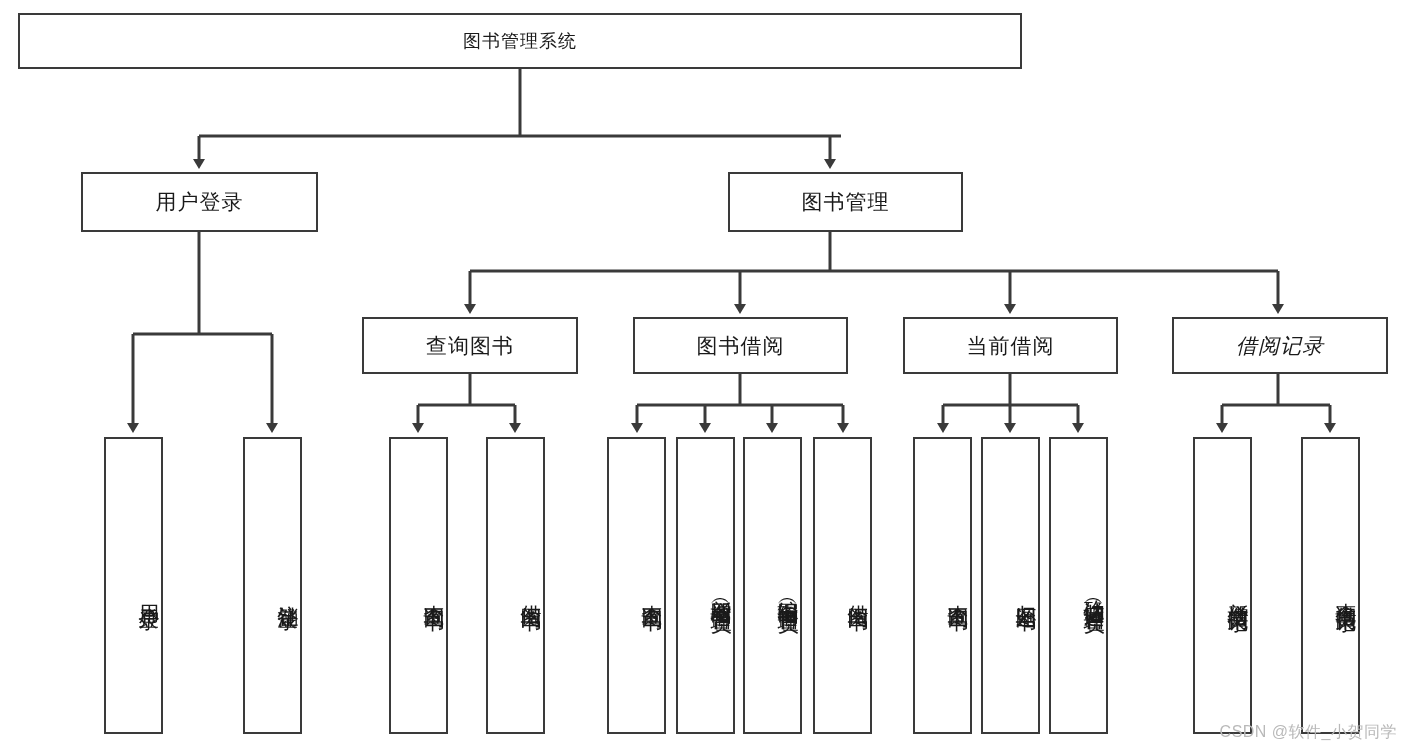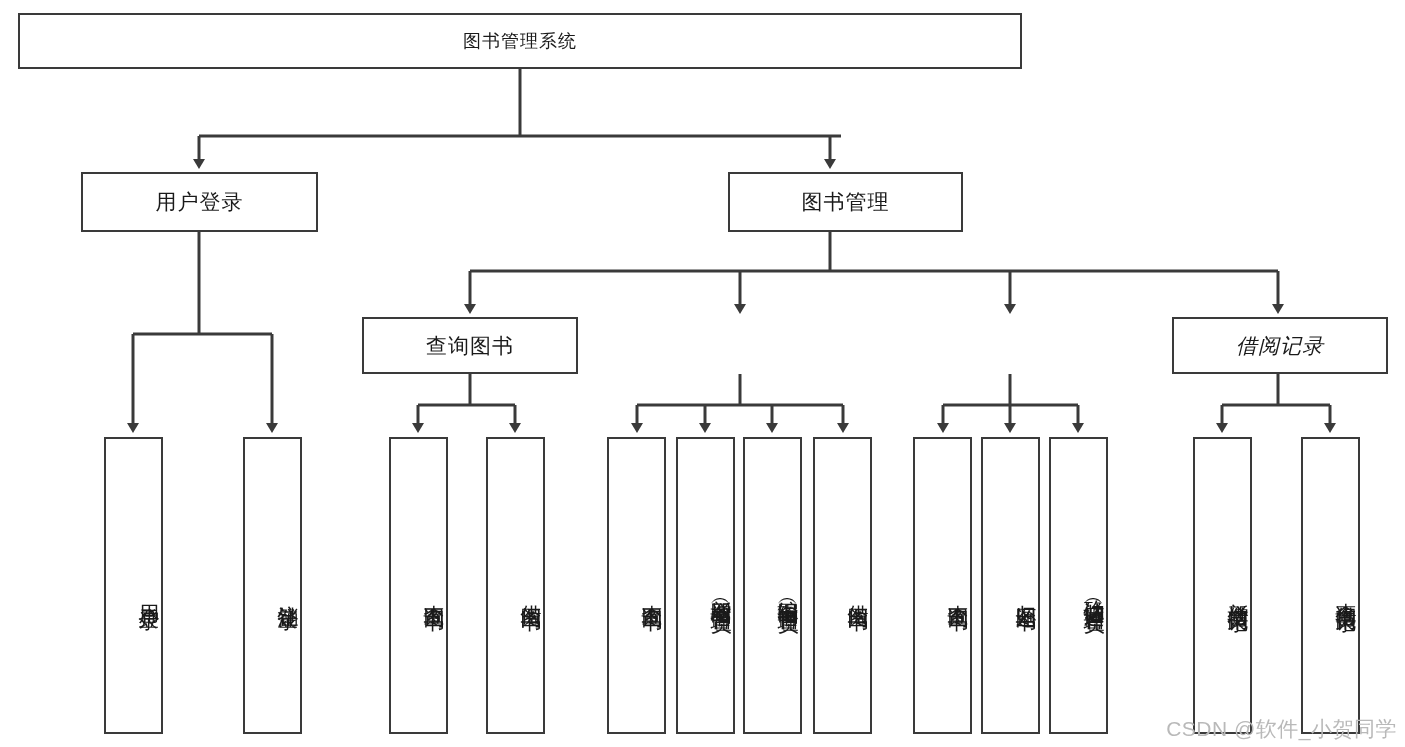--- a/index.html
+++ b/index.html
@@ -51,21 +51,21 @@
     left: 0;
     top: 0;
     width: 1405px;
     height: 747px;
     pointer-events: none;
   }
   .watermark {
     position: absolute;
     right: 8px;
     bottom: 4px;
-    font-size: 21px;
+    font-size: 16px;
     color: #b9b9b9;
     letter-spacing: 0.5px;
     white-space: nowrap;
   }
 </style>
 </head>
 <body>
 
 <div id="canvas">
 
@@ -126,20 +126,26 @@
   <div class="node node-h" style="left:81px; top:172px; width:237px; height:60px;">
     <span>用户登录</span>
   </div>
   <div class="node node-h" style="left:712px; top:172px; width:235px; height:60px;margin-left:16px;">
     <span>图书管理</span>
   </div>
 
   <div class="node node-h" style="left:362px; top:317px; width:216px; height:57px;">
     <span>查询图书</span>
   </div>
+  <div class="node node-h" style="left:633px; top:317px; width:215px; height:57px;">
+    <span>图书借阅</span>
+  </div>
+  <div class="node node-h" style="left:903px; top:317px; width:215px; height:57px;">
+    <span>当前借阅</span>
+  </div>
   <div class="node node-h" style="left:1172px; top:317px; width:216px; height:57px;font-style:italic;">
     <span>借阅记录</span>
   </div>
 
   <div class="node node-v" style="left:104px; top:437px; width:59px; height:297px;">
     <span>用户登录</span>
   </div>
   <div class="node node-v" style="left:243px; top:437px; width:59px; height:297px;">
     <span>注销登录</span>
   </div>

